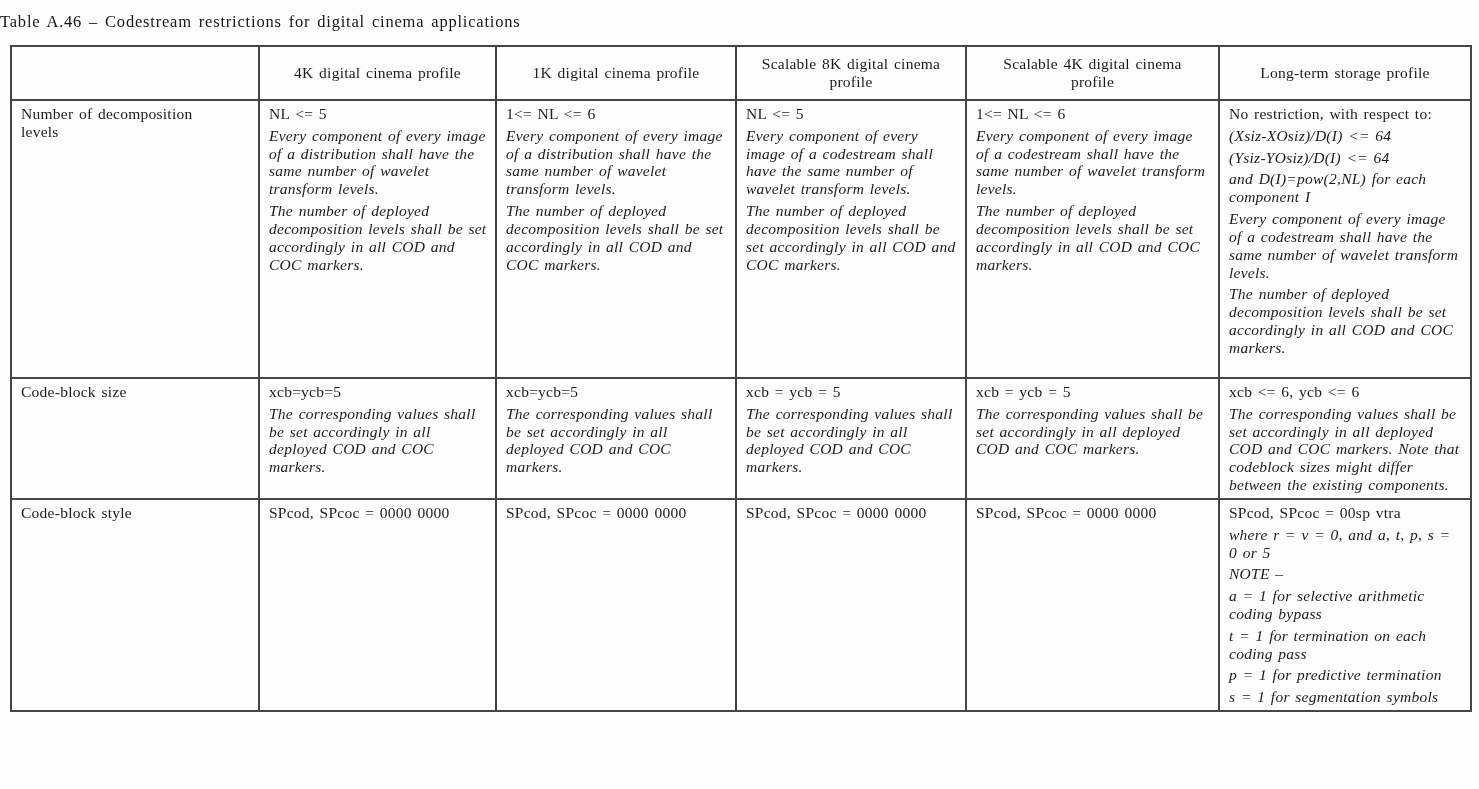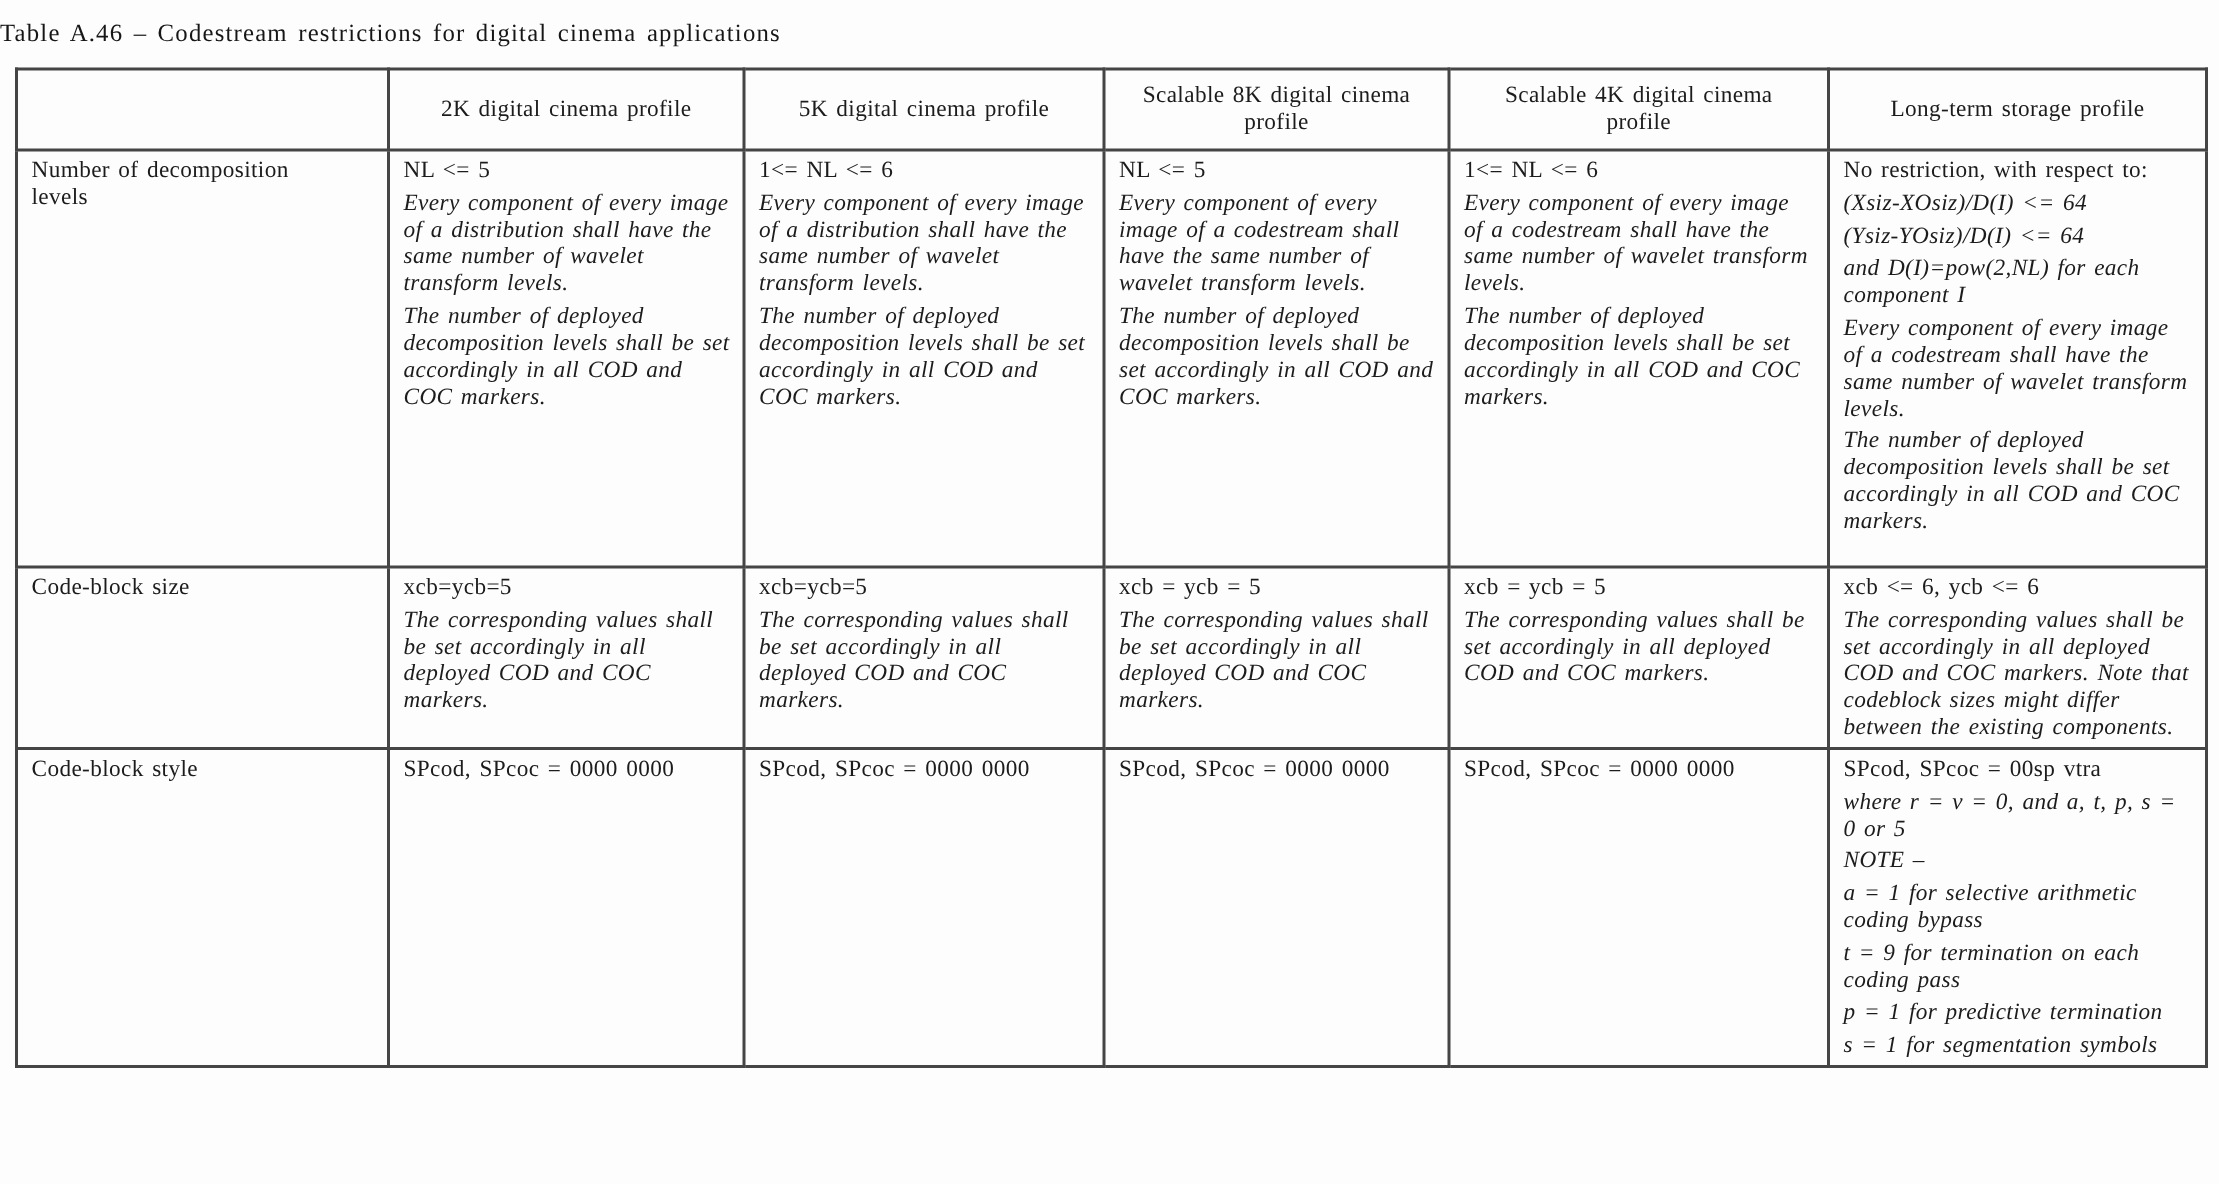--- a/index.html
+++ b/index.html
@@ -65,22 +65,22 @@
         <col style="width: 248px;">
         <col style="width: 237px;">
         <col style="width: 240px;">
         <col style="width: 230px;">
         <col style="width: 253px;">
         <col style="width: 252px;">
       </colgroup>
     <thead>
       <tr id="head-row">
           <th></th>
-          <th>2K digital cinema profile</th>
-          <th>5K digital cinema profile</th>
+          <th>4K digital cinema profile</th>
+          <th>1K digital cinema profile</th>
           <th>Scalable 8K digital cinema profile</th>
           <th>Scalable 4K digital cinema profile</th>
           <th>Long-term storage profile</th>
         </tr>
     </thead>
     <tbody id="body-rows">
         <tr style="height: 278px;">
           <td class="rowlabel">Number of decomposition levels</td>
           <td>
             <div class="para">NL &lt;= 5</div>
@@ -146,20 +146,20 @@
             <div class="para">SPcod, SPcoc = 0000 0000</div>
           </td>
           <td>
             <div class="para">SPcod, SPcoc = 0000 0000</div>
           </td>
           <td>
             <div class="para">SPcod, SPcoc = 00sp vtra</div>
             <div class="para">where r = v = 0, and a, t, p, s = 0 or 5</div>
             <div class="para">NOTE –</div>
             <div class="para">a = 1 for selective arithmetic coding bypass</div>
-            <div class="para">t = 9 for termination on each coding pass</div>
+            <div class="para">t = 1 for termination on each coding pass</div>
             <div class="para">p = 1 for predictive termination</div>
             <div class="para">s = 1 for segmentation symbols</div>
           </td>
         </tr>
       </tbody>
   </table>
 </div>
 
 </body></html>

